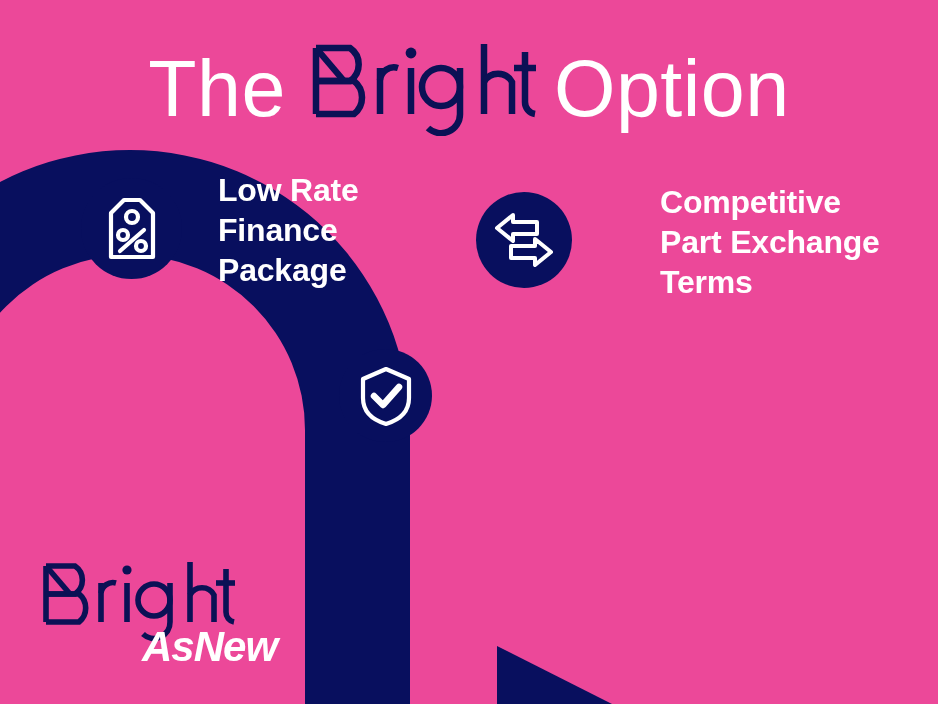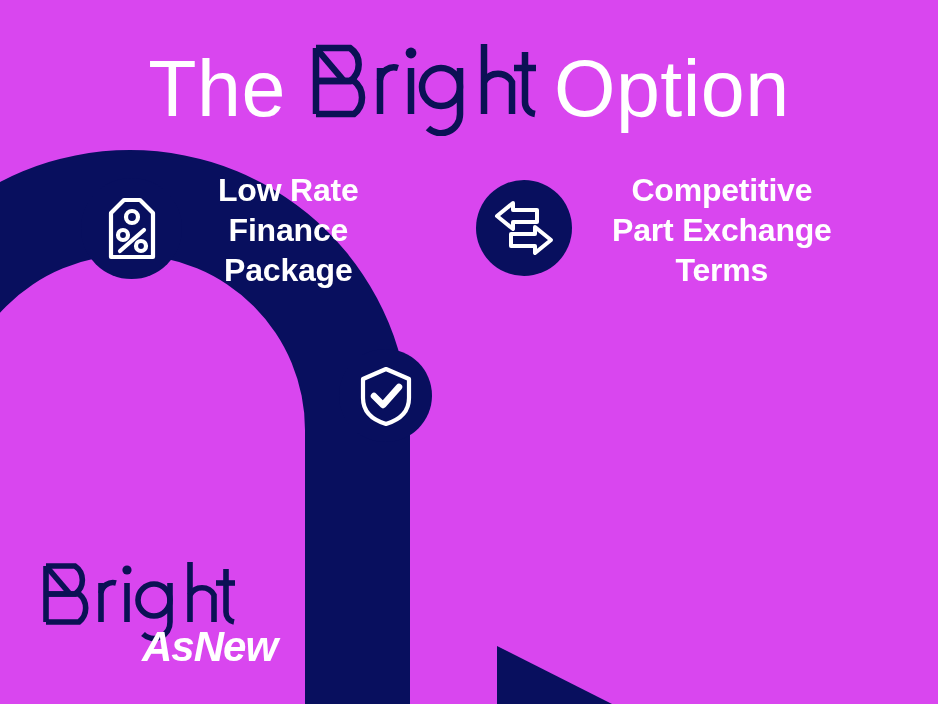--- a/index.html
+++ b/index.html
@@ -5,23 +5,22 @@
 <style>
   * { margin:0; padding:0; box-sizing:border-box; }
   html, body {
     width:938px; height:704px;
     overflow:hidden;
     font-family:"Liberation Sans", sans-serif;
   }
   #stage {
     position:relative;
     width:938px; height:704px;
-    background:#d946ef;
+    background:#ec4899;
     overflow:hidden;
-    text-align:center;
   }
 
   
   #bg-decor { position:absolute; inset:0; width:938px; height:704px; }
 
   
   #title-row {
     position:absolute;
     left:0; top:38px;
     width:938px;
@@ -57,21 +56,21 @@
     font-size:32px;
     line-height:40px;
     letter-spacing:-0.2px;
     white-space:pre-line;
   }
 
   #feature-finance   { left:81px;  top:178px; }
   #feature-finance   .badge { width:101px; height:101px; }
   #feature-finance   .feature-text { margin-left:36px; margin-top:-8px; }
 
-  #feature-exchange  { left:476px; top:180px; }
+  #feature-exchange  { left:476px; top:192px;gap:48px; }
   #feature-exchange  .badge { width:96px; height:96px; }
   #feature-exchange  .feature-text { margin-left:40px; margin-top:-10px; }
 
   #feature-protection{ left:339px; top:349px; }
   #feature-protection .badge { width:93px; height:93px; }
   #feature-protection .feature-text { margin-left:42px; margin-top:-10px; }
 
   #feature-delivery  { left:524px; top:517px; }
   #feature-delivery  .badge { width:95px; height:95px; }
   #feature-delivery  .feature-text { margin-left:42px; margin-top:-11px; }

